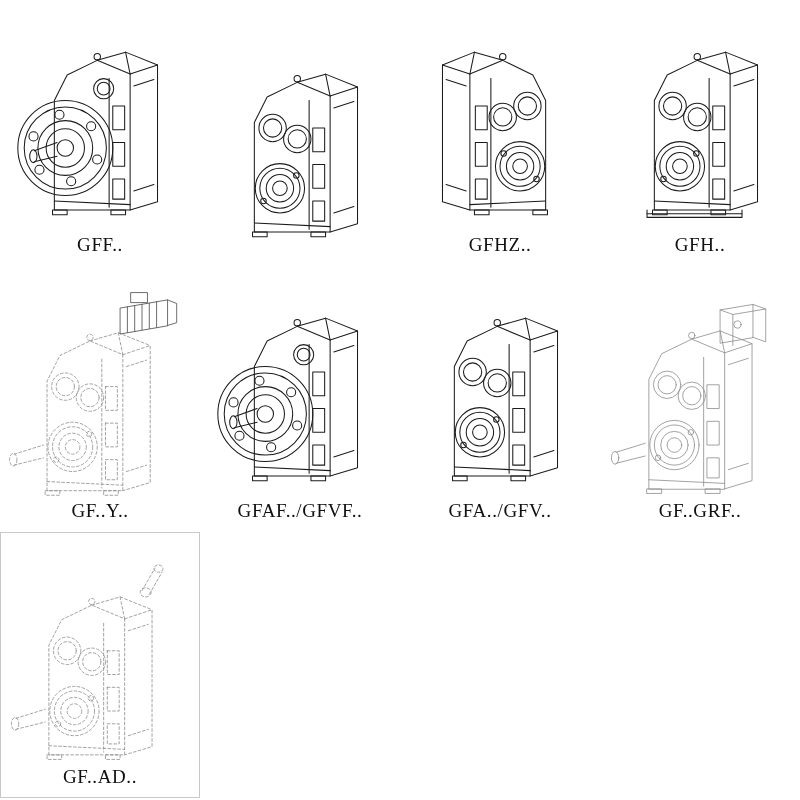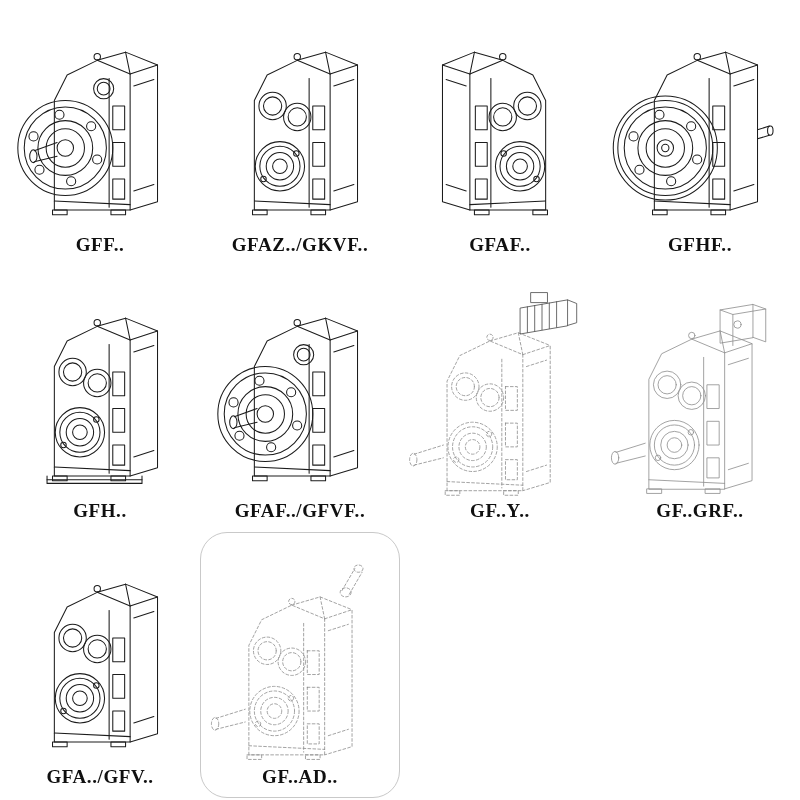--- a/index.html
+++ b/index.html
@@ -16,34 +16,34 @@
     grid-template-rows:repeat(3, 266px);
   }
   .cell {
     display:flex;
     flex-direction:column;
     align-items:center;
     justify-content:flex-end;
     padding-bottom:10px;
     position:relative;
   }
-  .cell.boxed { outline:1px solid #c9c9c9; outline-offset:-1px;border-radius:27px; }
+  .cell.boxed { outline:1px solid #c9c9c9; outline-offset:-1px; }
   .drawing {
     width:188px; height:210px;
     fill:none;
     stroke-linecap:round;
     stroke-linejoin:round;
     margin-bottom:2px;
   }
   svg.ink   { stroke:#1c1c1c; stroke-width:1.15; }
   svg.light { stroke:#8f8f8f; stroke-width:0.9; }
   svg.dashed{ stroke-dasharray:3 2.4; }
   .solid-part { stroke:#4d4d4d; stroke-dasharray:none; }
   .label {
-    font-weight:700;
+    font-weight:400;
     font-size:19px;
     letter-spacing:0.6px;
     color:#101010;
     white-space:nowrap;
   }
 </style>
 </head>
 <body>
 
 <svg width="0" height="0" style="position:absolute" aria-hidden="true">
@@ -240,72 +240,65 @@
     <svg class="drawing ink" viewBox="0 0 200 230" role="img">
       <use href="#sym-gff"></use>
     </svg>
     <figcaption class="label">GFF..</figcaption>
   </figure>
 
   <figure class="cell">
     <svg class="drawing ink" viewBox="0 0 200 230" role="img">
       <use href="#sym-twinbore"></use>
     </svg>
-    <figcaption class="label">GFAZ../GKVF..</figcaption>
   </figure>
 
   <figure class="cell">
     <svg class="drawing ink" viewBox="0 0 200 230" role="img">
       <use href="#sym-twinbore-m"></use>
     </svg>
-    <figcaption class="label">GFAF..</figcaption>
-  </figure>
-
-  <figure class="cell">
-    <svg class="drawing ink" viewBox="0 0 200 230" role="img">
-      <use href="#sym-flangeplain"></use>
-    </svg>
-    <figcaption class="label">GFHF..</figcaption>
-  </figure>
+    <figcaption class="label">GFHZ..</figcaption>
+  </figure>
+
 
   <figure class="cell">
     <svg class="drawing ink" viewBox="0 0 200 230" role="img">
       <use href="#sym-foot"></use>
     </svg>
     <figcaption class="label">GFH..</figcaption>
   </figure>
 
 
-
-  <figure class="cell">
-    <svg class="drawing ink" viewBox="0 0 200 230" role="img">
-      <use href="#sym-gff"></use>
-    </svg>
-    <figcaption class="label">GFAF../GFVF..</figcaption>
-  </figure>
 
   <figure class="cell">
     <svg class="drawing light dashed" viewBox="0 0 200 230" role="img">
       <use href="#sym-motor"></use>
     </svg>
     <figcaption class="label">GF..Y..</figcaption>
   </figure>
 
   <figure class="cell">
+    <svg class="drawing ink" viewBox="0 0 200 230" role="img">
+      <use href="#sym-gff"></use>
+    </svg>
+    <figcaption class="label">GFAF../GFVF..</figcaption>
+  </figure>
+
+  <figure class="cell">
+    <svg class="drawing ink" viewBox="0 0 200 230" role="img">
+      <use href="#sym-twinbore"></use>
+    </svg>
+    <figcaption class="label">GFA../GFV..</figcaption>
+  </figure>
+
+  <figure class="cell">
     <svg class="drawing light" viewBox="0 0 200 230" role="img">
       <use href="#sym-grf"></use>
     </svg>
     <figcaption class="label">GF..GRF..</figcaption>
-  </figure>
-
-  <figure class="cell">
-    <svg class="drawing ink" viewBox="0 0 200 230" role="img">
-      <use href="#sym-twinbore"></use>
-    </svg>
-    <figcaption class="label">GFA../GFV..</figcaption>
   </figure>
 
   <figure class="cell boxed">
     <svg class="drawing light dashed" viewBox="0 0 200 230" role="img">
       <use href="#sym-ad"></use>
     </svg>
     <figcaption class="label">GF..AD..</figcaption>
   </figure>
 
 </main>

